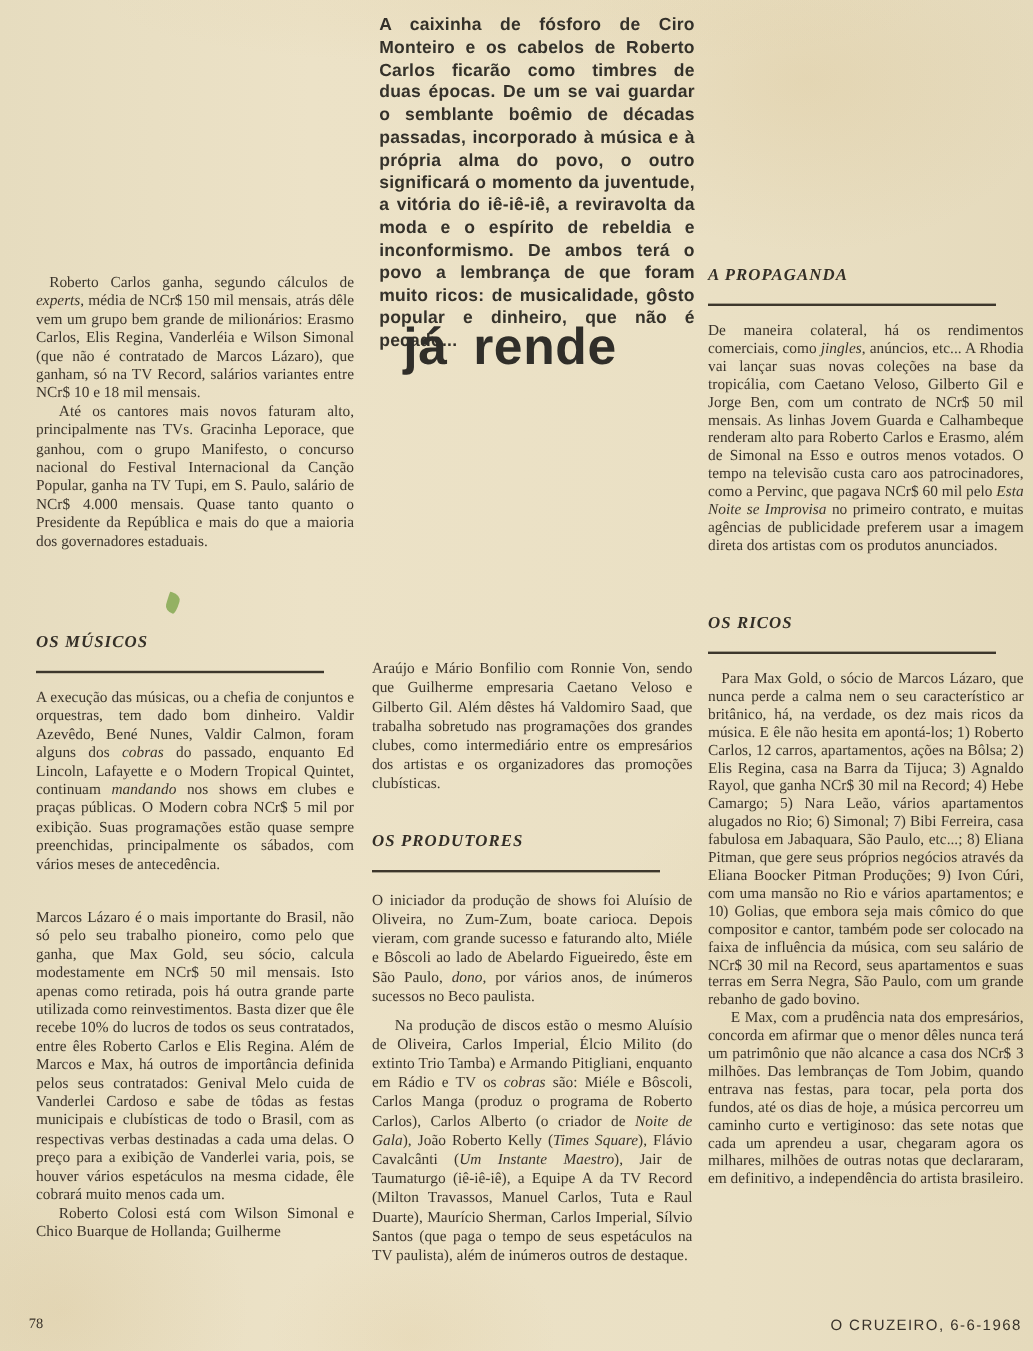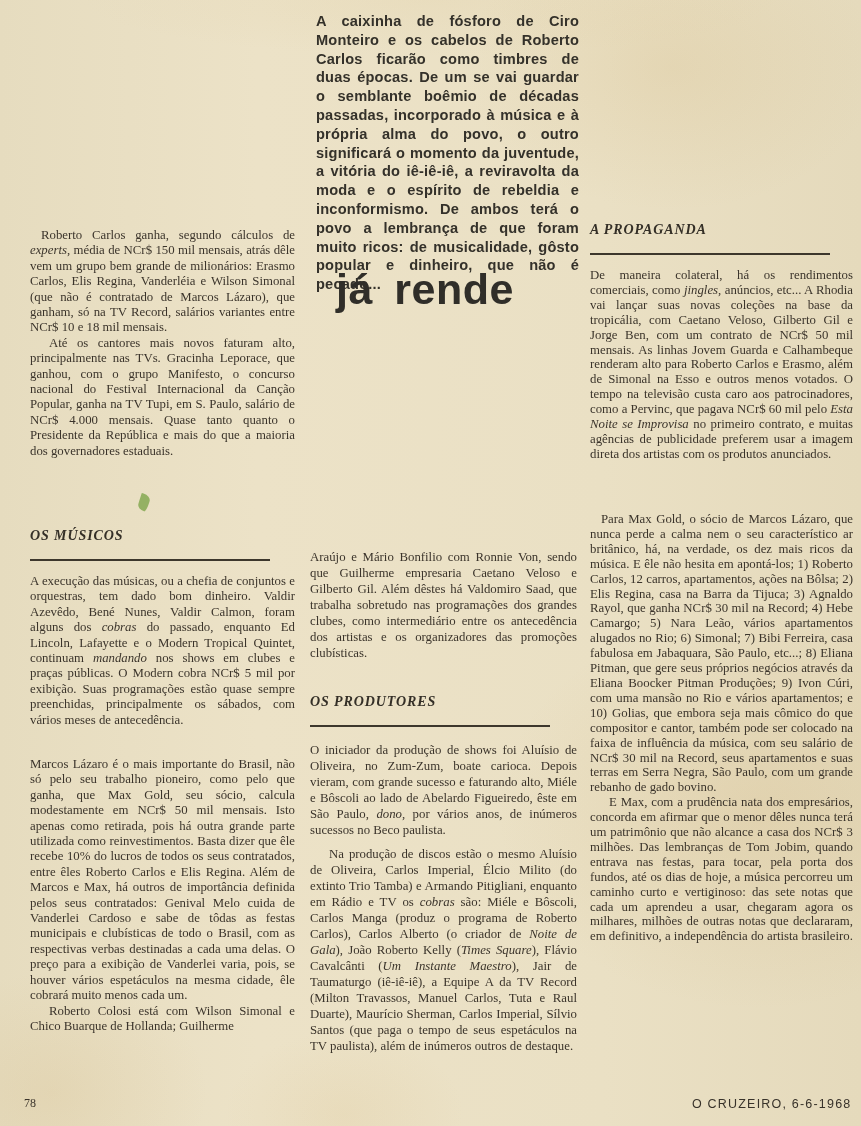--- a/index.html
+++ b/index.html
@@ -96,35 +96,36 @@
     <h2 class="heading">OS MÚSICOS</h2>
     <p><span>A execução das músicas, ou a chefia de conjuntos e orquestras, tem dado bom dinheiro. Valdir Azevêdo, Bené Nunes, Valdir Calmon, foram alguns dos </span><i>cobras</i><span> do passado, enquanto Ed Lincoln, Lafayette e o Modern Tropical Quintet, continuam </span><i>mandando</i><span> nos shows em clubes e praças públicas. O Modern cobra NCr$ 5 mil por exibição. Suas programações estão quase sempre preenchidas, principalmente os sábados, com vários meses de antecedência.</span></p>
   </div>
 
   <div class="block body-text lh-left pos-empresarios">
     <p>Marcos Lázaro é o mais importante do Brasil, não só pelo seu trabalho pioneiro, como pelo que ganha, que Max Gold, seu sócio, calcula modestamente em NCr$ 50 mil mensais. Isto apenas como retirada, pois há outra grande parte utilizada como reinvestimentos. Basta dizer que êle recebe 10% do lucros de todos os seus contratados, entre êles Roberto Carlos e Elis Regina. Além de Marcos e Max, há outros de importância definida pelos seus contratados: Genival Melo cuida de Vanderlei Cardoso e sabe de tôdas as festas municipais e clubísticas de todo o Brasil, com as respectivas verbas destinadas a cada uma delas. O preço para a exibição de Vanderlei varia, pois, se houver vários espetáculos na mesma cidade, êle cobrará muito menos cada um.</p>
     <p class="indent">Roberto Colosi está com Wilson Simonal e Chico Buarque de Hollanda; Guilherme</p>
   </div>
 
   <div class="block body-text lh-mid pos-mid-cont">
-    <p>Araújo e Mário Bonfilio com Ronnie Von, sendo que Guilherme empresaria Caetano Veloso e Gilberto Gil. Além dêstes há Valdomiro Saad, que trabalha sobretudo nas programações dos grandes clubes, como intermediário entre os antecedência dos artistas e os organizadores das promoções clubísticas.</p>
+    <p>Araújo e Mário Bonfilio com Ronnie Von, sendo que Guilherme empresaria Caetano Veloso e Gilberto Gil. Além dêstes há Valdomiro Saad, que trabalha sobretudo nas programações dos grandes clubes, como intermediário entre os empresários dos artistas e os organizadores das promoções clubísticas.</p>
   </div>
 
   <div class="block body-text lh-mid pos-produtores">
     <h2 class="heading">OS PRODUTORES</h2>
     <p><span>O iniciador da produção de shows foi Aluísio de Oliveira, no Zum-Zum, boate carioca. Depois vieram, com grande sucesso e faturando alto, Miéle e Bôscoli ao lado de Abelardo Figueiredo, êste em São Paulo, </span><i>dono</i><span>, por vários anos, de inúmeros sucessos no Beco paulista.</span></p>
     <p class="indent gap"><span>Na produção de discos estão o mesmo Aluísio de Oliveira, Carlos Imperial, Élcio Milito (do extinto Trio Tamba) e Armando Pitigliani, enquanto em Rádio e TV os </span><i>cobras</i><span> são: Miéle e Bôscoli, Carlos Manga (produz o programa de Roberto Carlos), Carlos Alberto (o criador de </span><i>Noite de Gala</i><span>), João Roberto Kelly (</span><i>Times Square</i><span>), Flávio Cavalcânti (</span><i>Um Instante Maestro</i><span>), Jair de Taumaturgo (iê-iê-iê), a Equipe A da TV Record (Milton Travassos, Manuel Carlos, Tuta e Raul Duarte), Maurício Sherman, Carlos Imperial, Sílvio Santos (que paga o tempo de seus espetáculos na TV paulista), além de inúmeros outros de destaque.</span></p>
   </div>
 
   <div class="block body-text lh-right pos-propaganda">
     <h2 class="heading">A PROPAGANDA</h2>
     <p><span>De maneira colateral, há os rendimentos comerciais, como </span><i>jingles</i><span>, anúncios, etc... A Rhodia vai lançar suas novas coleções na base da tropicália, com Caetano Veloso, Gilberto Gil e Jorge Ben, com um contrato de NCr$ 50 mil mensais. As linhas Jovem Guarda e Calhambeque renderam alto para Roberto Carlos e Erasmo, além de Simonal na Esso e outros menos votados. O tempo na televisão custa caro aos patrocinadores, como a Pervinc, que pagava NCr$ 60 mil pelo </span><i>Esta Noite se Improvisa</i><span> no primeiro contrato, e muitas agências de publicidade preferem usar a imagem direta dos artistas com os produtos anunciados.</span></p>
   </div>
 
   <div class="block body-text lh-right pos-ricos">
+    <h2 class="heading">OS RICOS</h2>
     <p class="indent-sm">Para Max Gold, o sócio de Marcos Lázaro, que nunca perde a calma nem o seu característico ar britânico, há, na verdade, os dez mais ricos da música. E êle não hesita em apontá-los; 1) Roberto Carlos, 12 carros, apartamentos, ações na Bôlsa; 2) Elis Regina, casa na Barra da Tijuca; 3) Agnaldo Rayol, que ganha NCr$ 30 mil na Record; 4) Hebe Camargo; 5) Nara Leão, vários apartamentos alugados no Rio; 6) Simonal; 7) Bibi Ferreira, casa fabulosa em Jabaquara, São Paulo, etc...; 8) Eliana Pitman, que gere seus próprios negócios através da Eliana Boocker Pitman Produções; 9) Ivon Cúri, com uma mansão no Rio e vários apartamentos; e 10) Golias, que embora seja mais cômico do que compositor e cantor, também pode ser colocado na faixa de influência da música, com seu salário de NCr$ 30 mil na Record, seus apartamentos e suas terras em Serra Negra, São Paulo, com um grande rebanho de gado bovino.</p>
     <p class="indent">E Max, com a prudência nata dos empresários, concorda em afirmar que o menor dêles nunca terá um patrimônio que não alcance a casa dos NCr$ 3 milhões. Das lembranças de Tom Jobim, quando entrava nas festas, para tocar, pela porta dos fundos, até os dias de hoje, a música percorreu um caminho curto e vertiginoso: das sete notas que cada um aprendeu a usar, chegaram agora os milhares, milhões de outras notas que declararam, em definitivo, a independência do artista brasileiro.</p>
   </div>
 
   <div class="footer-num">78</div>
   <div class="footer-credit">O CRUZEIRO, 6-6-1968</div>
 
 </div>
 
 </body></html>

